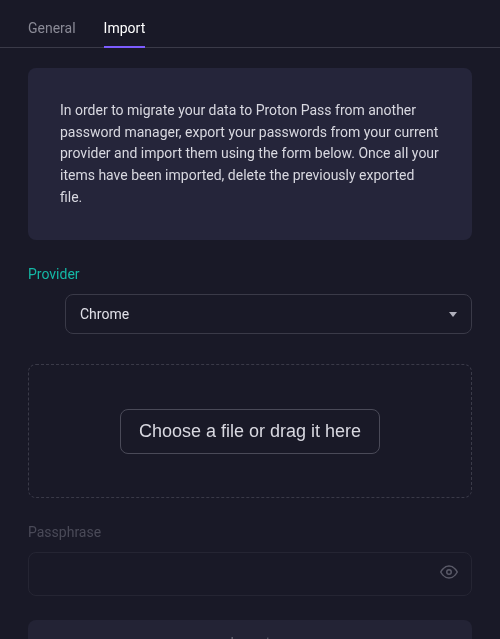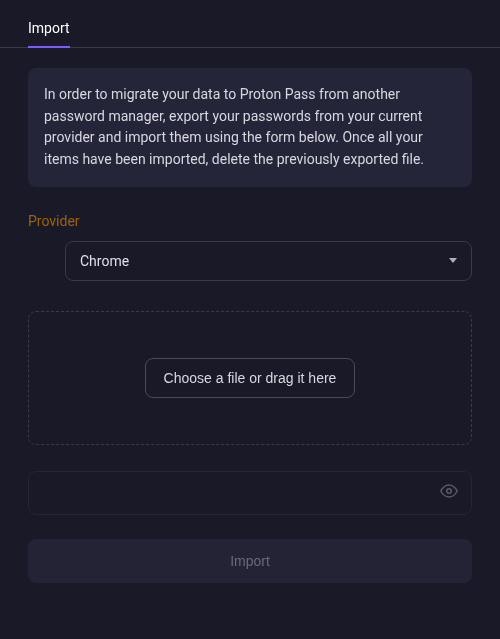--- a/index.html
+++ b/index.html
@@ -32,29 +32,29 @@
     .tab.active {
       color: #ffffff;
       border-bottom-color: #7c5cff;
     }
     .content {
       padding: 20px 28px;
     }
     .info-box {
       background: #25253a;
       border-radius: 8px;
-      padding: 16px;
+      padding: 32px;
       font-size: 14px;
       line-height: 1.55;
       color: #d8d8e0;
       margin-bottom: 26px;
     }
     .field-label {
       font-size: 14px;
-      color: #a16207;
+      color: #14b8a6;
       margin-bottom: 12px;
     }
     .field-label.dim {
       color: #4a4a58;
     }
     .select-wrap {
       position: relative;
       margin-bottom: 30px;
       padding-left: 37px;
     }
@@ -86,21 +86,21 @@
       align-items: center;
       justify-content: center;
       margin-bottom: 26px;
     }
     .choose-btn {
       background: transparent;
       border: 1px solid #4a4a58;
       border-radius: 8px;
       padding: 11px 18px;
       color: #d8d8e0;
-      font-size: 14px;
+      font-size: 18px;
       cursor: pointer;
     }
     .pass-input-wrap {
       position: relative;
       margin-bottom: 24px;
     }
     .pass-input {
       width: 100%;
       background: #191927;
       border: 1px solid #2e2e3c;
@@ -130,39 +130,41 @@
       padding: 14px;
       color: #6a6a78;
       font-size: 14px;
       cursor: not-allowed;
     }
   </style>
 </head>
 <body>
 
 <div class="tabs">
+  <div class="tab">General</div>
   <div class="tab active">Import</div>
 </div>
 
 <div class="content">
 
   <div class="info-box">In order to migrate your data to Proton Pass from another password manager, export your passwords from your current provider and import them using the form below. Once all your items have been imported, delete the previously exported file.</div>
 
   <div class="field-label">Provider</div>
   <div class="select-wrap">
     <div class="select">
       <span>Chrome</span>
       <span class="caret"></span>
     </div>
   </div>
 
   <div class="dropzone">
     <button class="choose-btn">Choose a file or drag it here</button>
   </div>
 
+  <div class="field-label dim">Passphrase</div>
   <div class="pass-input-wrap">
     <input type="password" class="pass-input" disabled="" value="" style="">
     <span class="eye-icon">
       <svg width="18" height="18" viewBox="0 0 24 24" fill="none" stroke="currentColor" stroke-width="2" stroke-linecap="round" stroke-linejoin="round">
         <path d="M1 12s4-8 11-8 11 8 11 8-4 8-11 8-11-8-11-8z"></path>
         <circle cx="12" cy="12" r="3"></circle>
       </svg>
     </span>
   </div>
 

